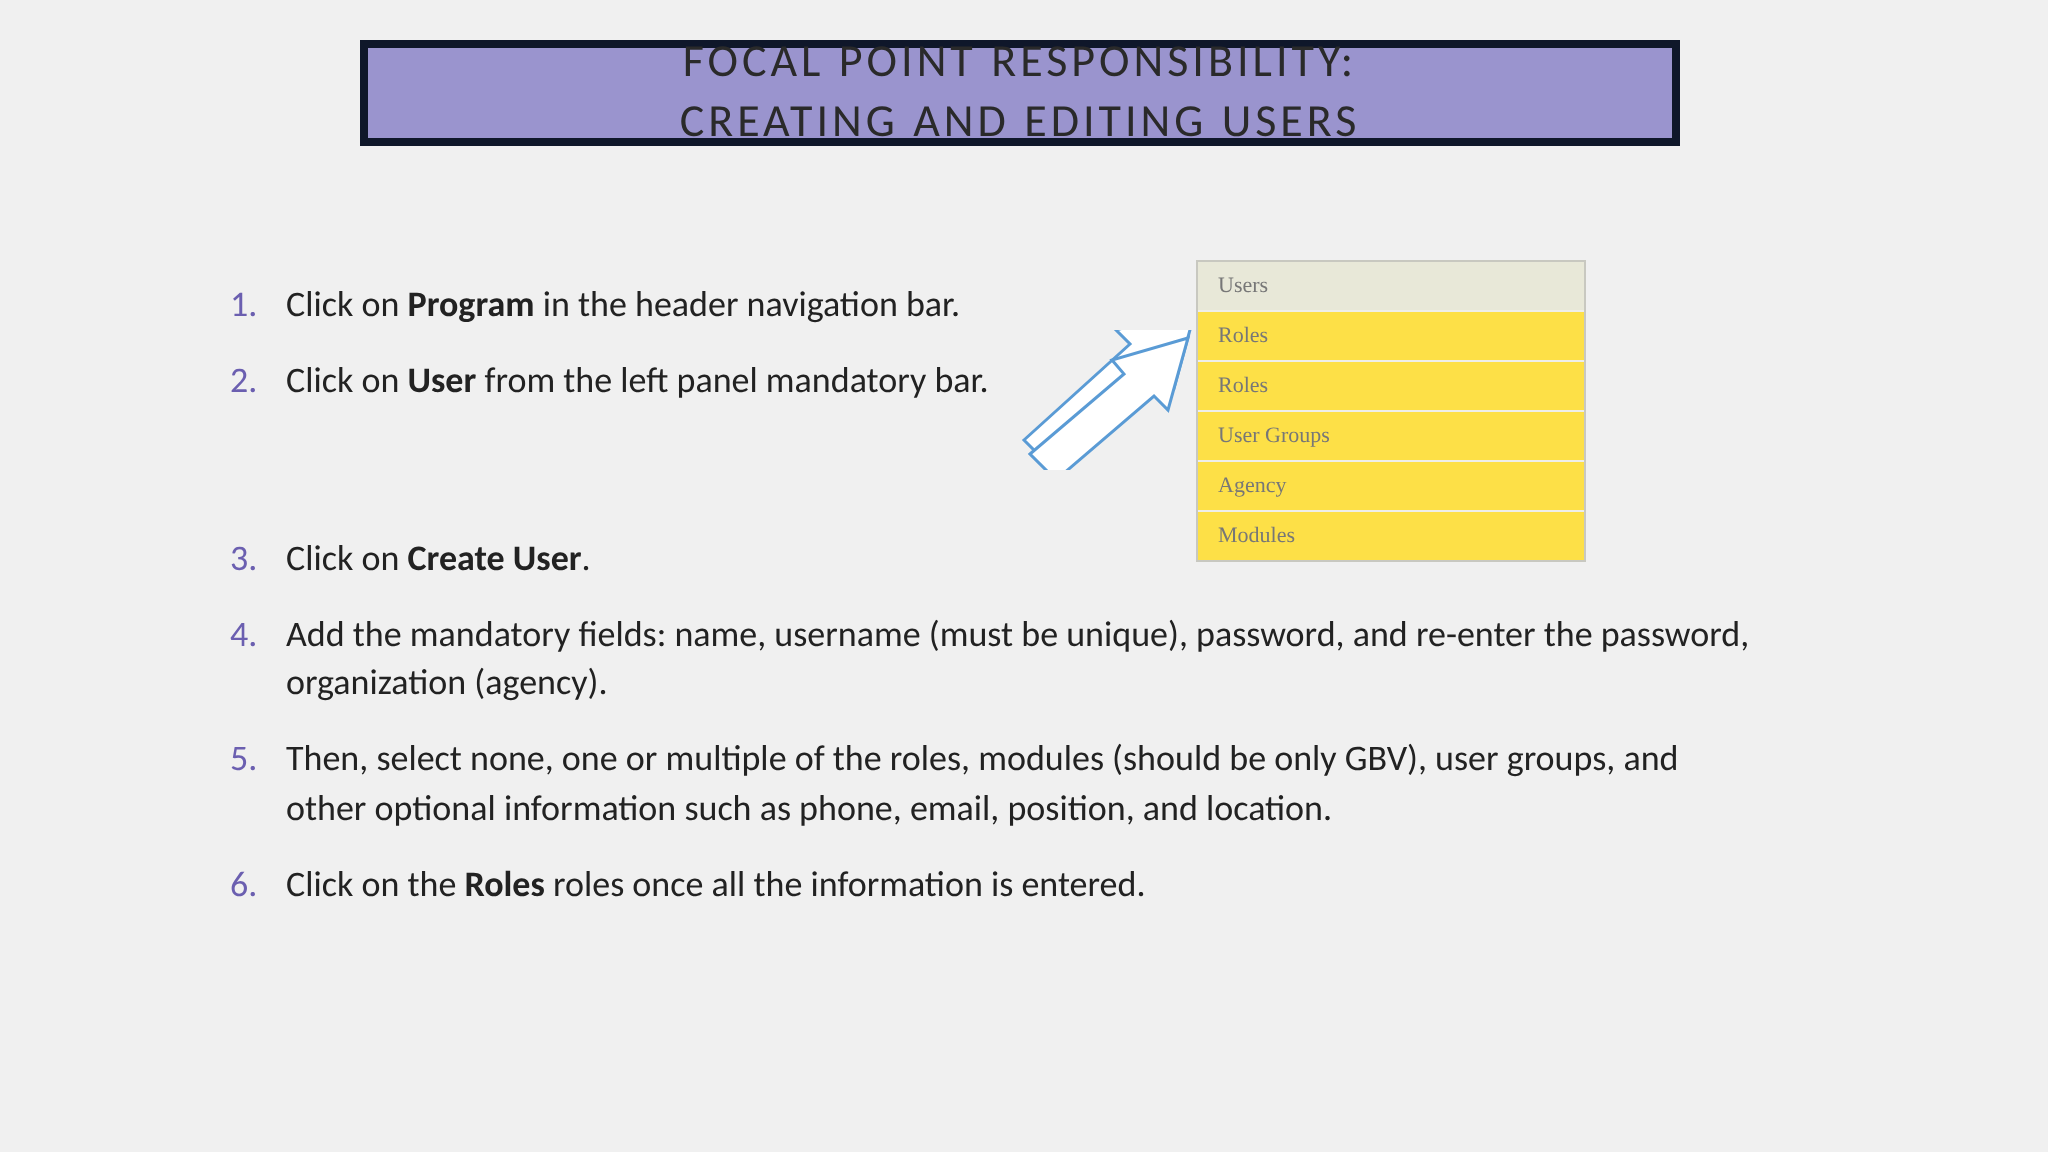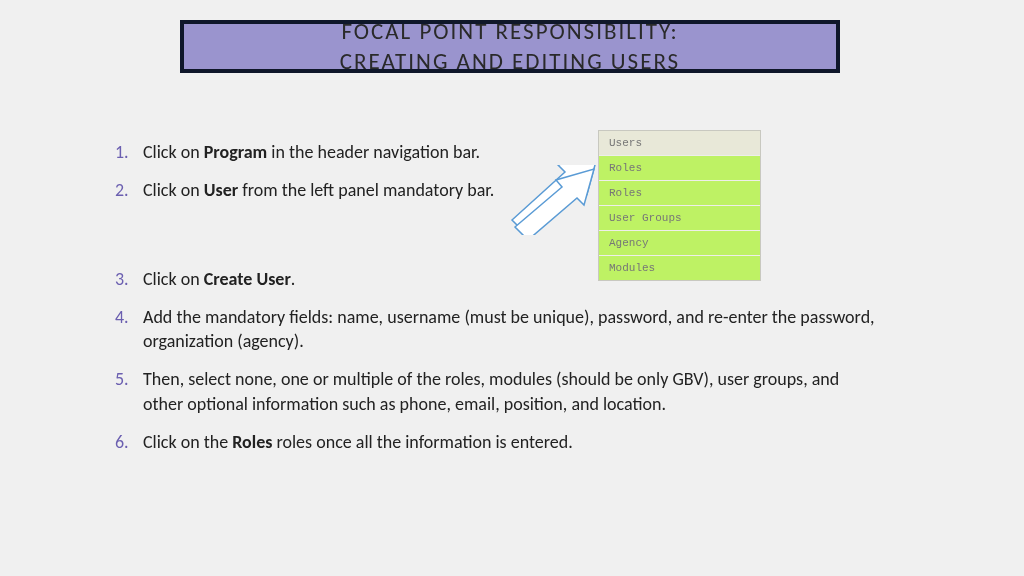--- a/index.html
+++ b/index.html
@@ -53,24 +53,24 @@
   }
   .step .txt {
     flex: 1;
   }
   .step .txt b { font-weight: bold; }
   .gap { height: 50px; }
   .menu-shot {
     position: absolute;
     left: 598px;
     top: 130px;
-    width: 163px;
+    width: 195px;
     border: 1px solid #c8c8c0;
-    background: #bef264;
-    font-family: Liberation Mono, monospace;
+    background: #fde047;
+    font-family: Liberation Serif, serif;
   }
   .menu-shot .mi {
     padding: 6px 10px;
     font-size: 11px;
     color: #777;
     border-bottom: 1px solid #eeeeea;
   }
   .menu-shot .mi:last-child { border-bottom: none; }
   .menu-shot .mi.sel {
     background: #e8e8d8;

